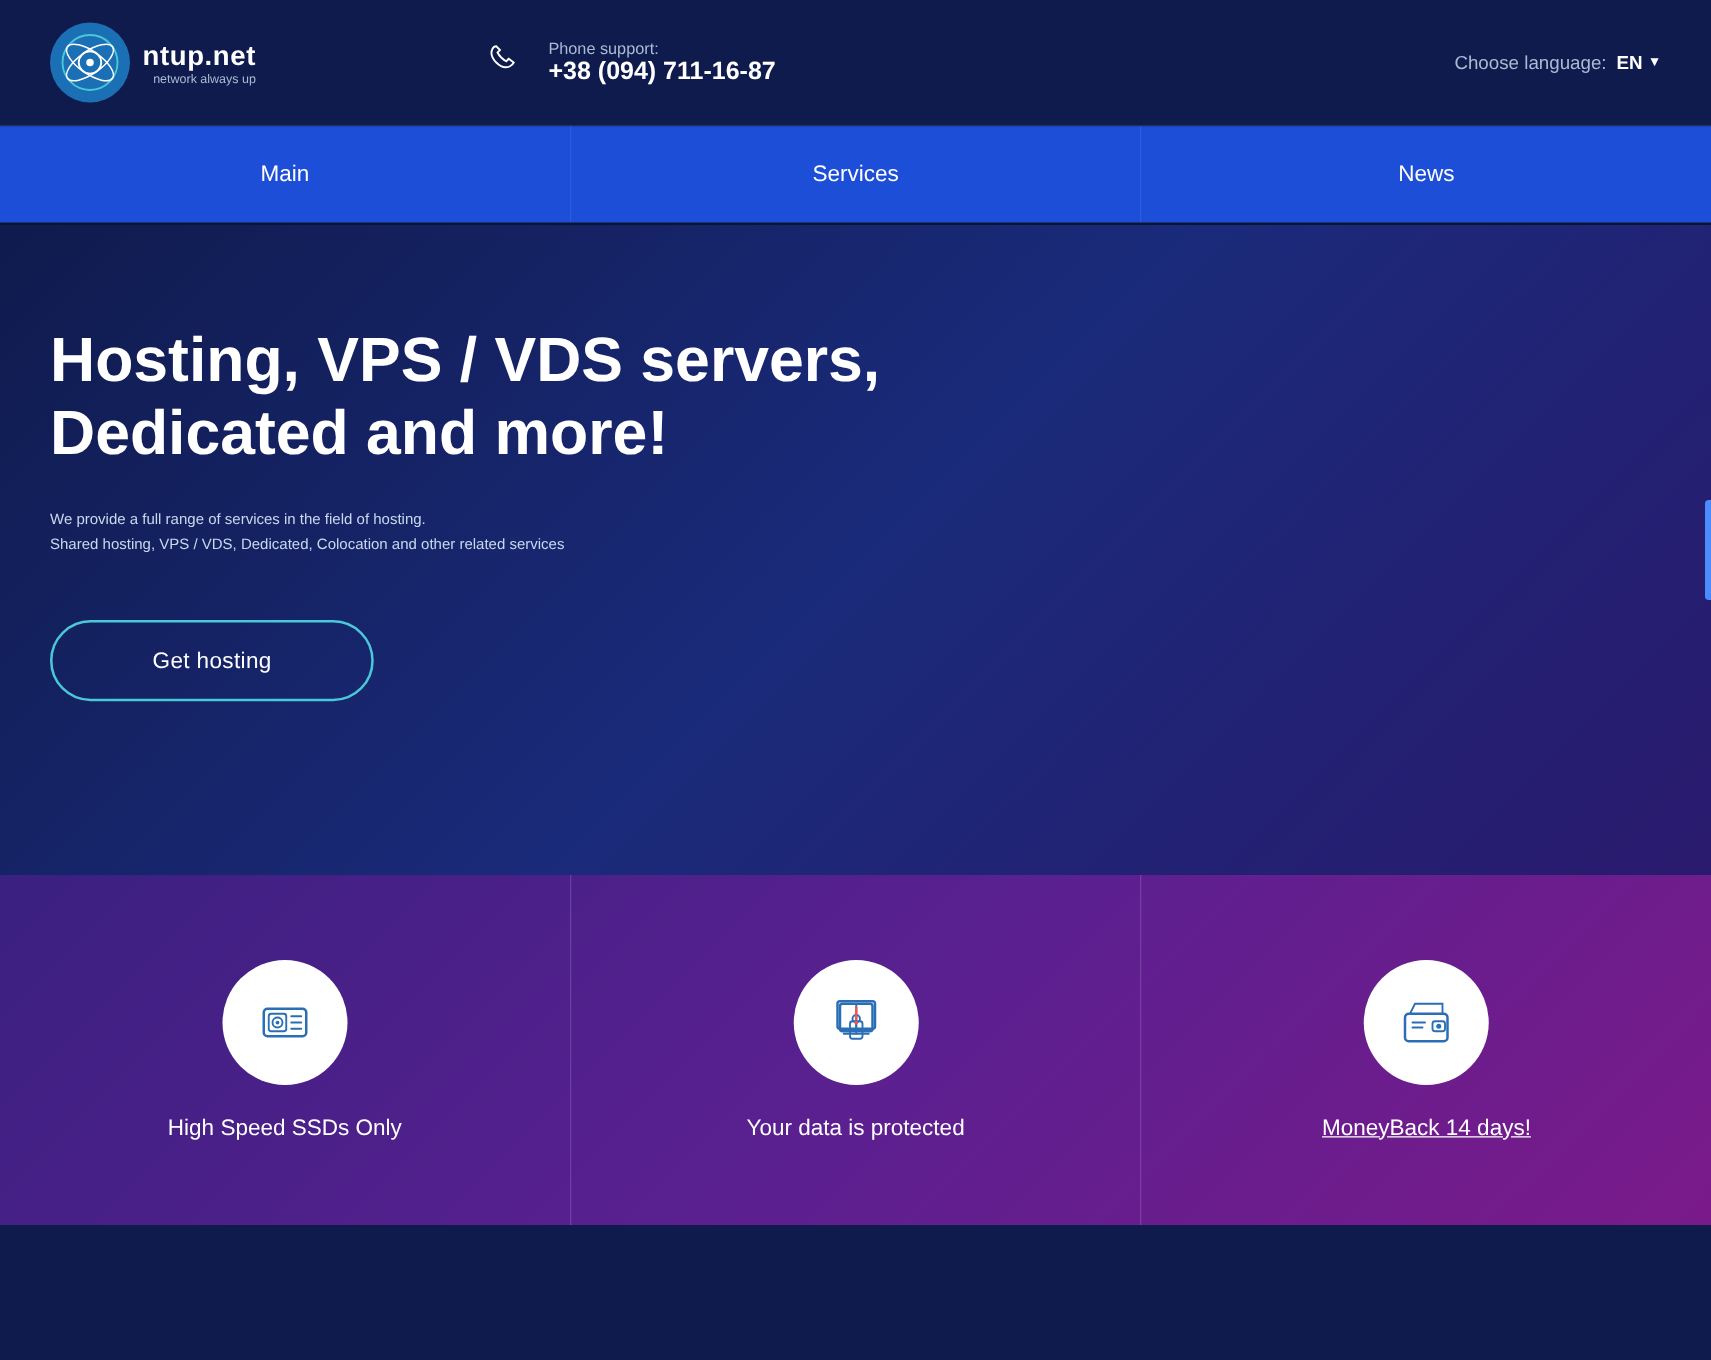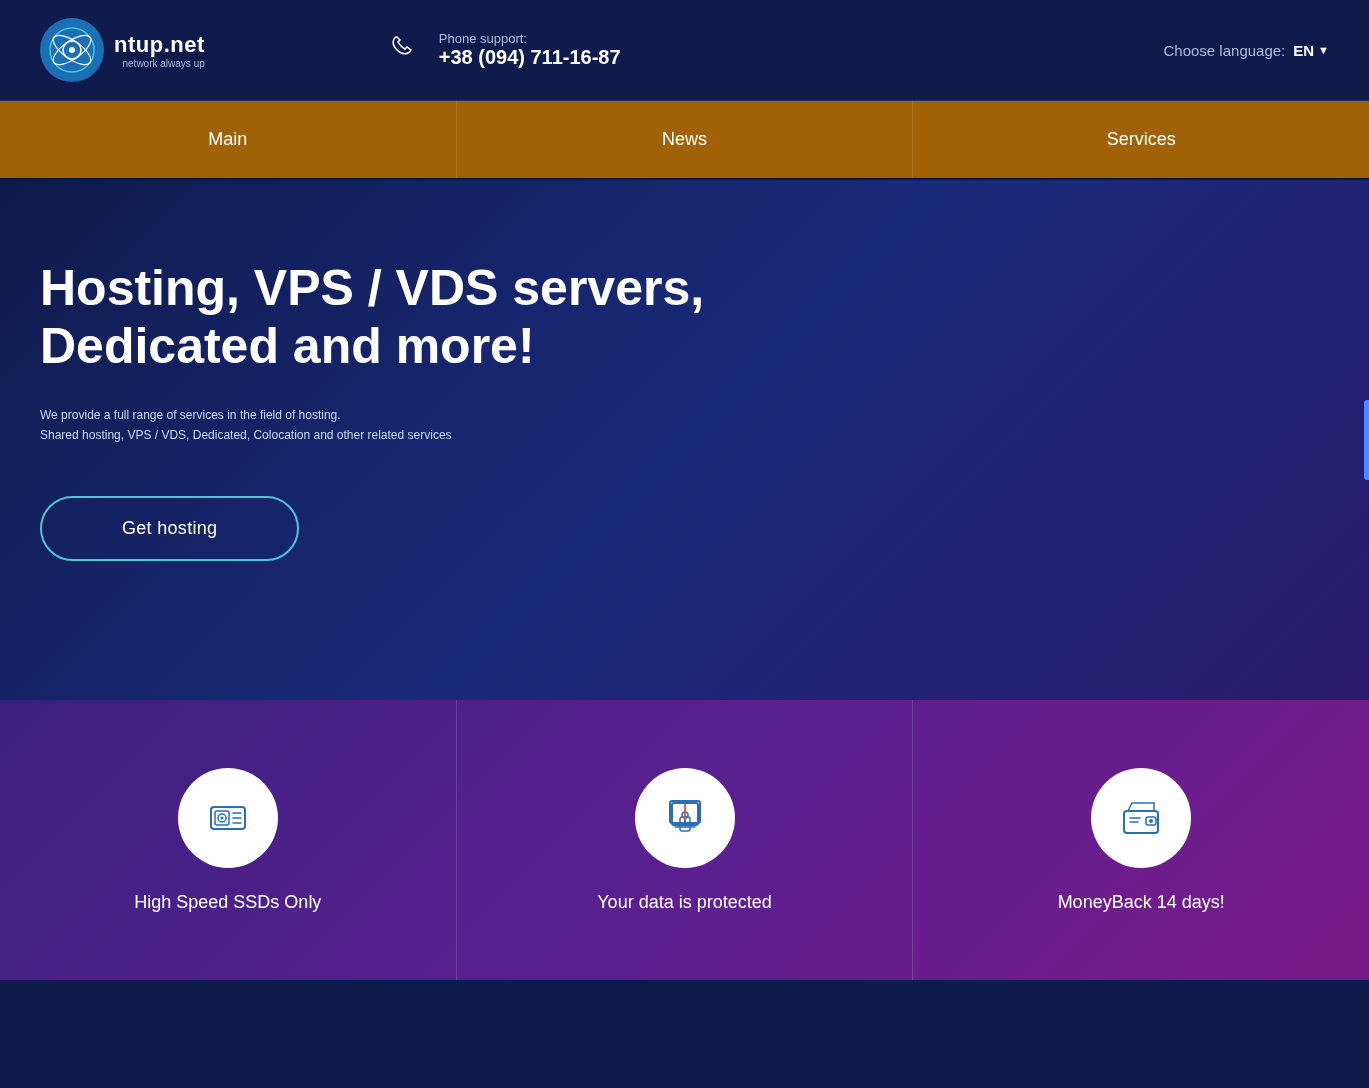--- a/index.html
+++ b/index.html
@@ -90,21 +90,21 @@
       cursor: pointer;
     }
     .chevron-down {
       font-size: 11px;
       color: white;
     }
 
     
     .nav {
       display: flex;
-      background: #a16207;
+      background: #1d4ed8;
       border-bottom: 2px solid #0a1535;
     }
     .nav-item {
       flex: 1;
       padding: 28px 20px;
       text-align: center;
       font-size: 18px;
       color: white;
       cursor: pointer;
       border-right: 1px solid rgba(255,255,255,0.08);
@@ -166,21 +166,21 @@
     .feature-card {
       flex: 1;
       display: flex;
       flex-direction: column;
       align-items: center;
       justify-content: center;
       padding: 28px 20px;
       border-right: 1px solid rgba(255,255,255,0.15);
       gap: 24px;
     }
-    .feature-card:last-child { border-right: none; }
+    .feature-card:last-child { border-right: none; text-decoration: underline; }
     .feature-icon-circle {
       width: 100px;
       height: 100px;
       border-radius: 50%;
       background: white;
       display: flex;
       align-items: center;
       justify-content: center;
     }
     .feature-label {
@@ -231,22 +231,22 @@
     <span>Choose language:</span>
     <div class="lang-selector">
       <span>EN</span>
       <span class="chevron-down">▼</span>
     </div>
   </div>
 </header>
 
 <nav class="nav">
   <div class="nav-item">Main</div>
+  <div class="nav-item">Services</div>
   <div class="nav-item">News</div>
-  <div class="nav-item">Services</div>
 </nav>
 
 <section class="hero">
   <h1 class="hero-title">Hosting, VPS / VDS servers, Dedicated and more!</h1>
   <p class="hero-subtitle">
     <span>We provide a full range of services in the field of hosting.</span><br>
     <span>Shared hosting, VPS / VDS, Dedicated, Colocation and other related services</span>
   </p>
   <button class="hero-btn">Get hosting</button>
   <div class="side-bar"></div>

